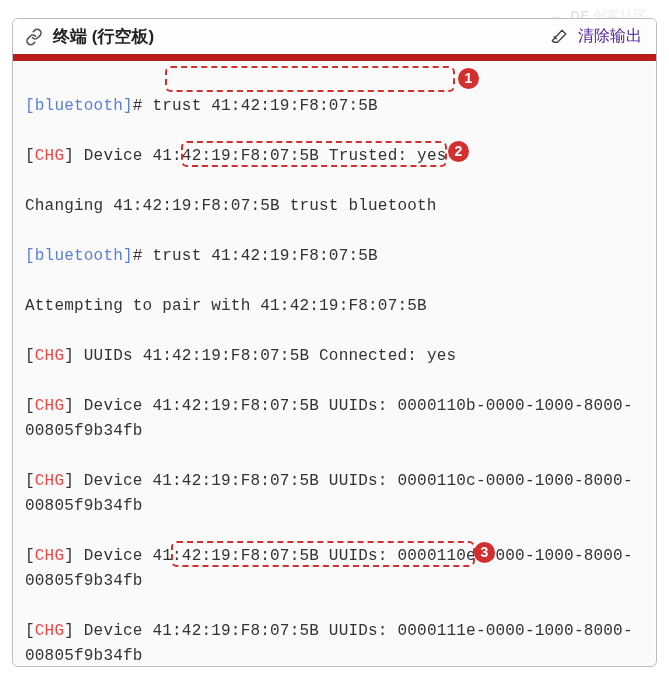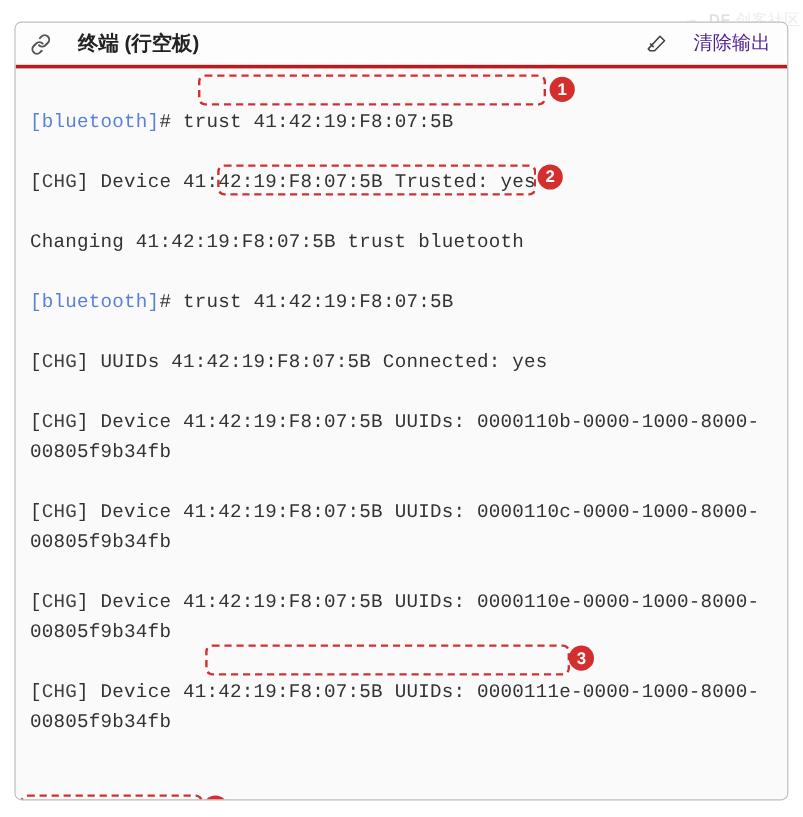--- a/index.html
+++ b/index.html
@@ -8,21 +8,21 @@
     background: #fff;
     font-family: "Helvetica Neue", Arial, sans-serif;
     width: 669px;
     height: 681px;
     overflow: hidden;
     position: relative;
   }
   .watermark {
     position: absolute;
     top: 4px;
-    right: 2px;
+    right: 22px;
     color: #e0e0e0;
     font-size: 13px;
     opacity: 0.6;
     z-index: 0;
     letter-spacing: 0.5px;
   }
   .watermark .cloud {
     font-size: 22px;
     opacity: 0.7;
     vertical-align: middle;
@@ -38,22 +38,22 @@
     border-radius: 6px;
     background: #fafafa;
     overflow: hidden;
     z-index: 1;
     box-shadow: inset 0 0 0 1px rgba(255,255,255,0.4);
   }
   .header {
     display: flex;
     align-items: center;
     padding: 6px 10px 6px 10px;
-    border-bottom: 3px solid #b91c1c;
-    gap: 20px;
+    border-bottom: 7px solid #b91c1c;
+    gap: 8px;
     background: #fdfdfd;
   }
   .icon-link {
     display: inline-flex;
     align-items: center;
     justify-content: center;
     width: 22px;
     height: 22px;
     color: #555;
   }
@@ -84,21 +84,21 @@
     padding: 8px 10px 10px 12px;
     color: #333;
     white-space: pre-wrap;
     word-wrap: break-word;
     position: relative;
     height: calc(100% - 42px);
     overflow: hidden;
   }
   .line { display: block; letter-spacing: 0.2px; }
   .blue { color: #5b81d6; }
-  .orange { color: #404040; }
+  .orange { color: #ef4444; }
 
   
   .mark {
     position: absolute;
     border: 2px dashed #d32f2f;
     border-radius: 6px;
     pointer-events: none;
   }
   .badge {
     position: absolute;
@@ -148,20 +148,21 @@
       </svg>
     </span>
     <span class="clear-btn">清除输出</span>
   </div>
 
   <div class="term">
 <span class="line"><span class="blue">[bluetooth]</span># <span>trust 41:42:19:F8:07:5B</span></span>
 <span class="line">[<span class="orange">CHG</span><span>] Device 41:42:19:F8:07:5B Trusted: yes</span></span>
 <span class="line">Changing 41:42:19:F8:07:5B trust bluetooth</span>
 <span class="line"><span class="blue">[bluetooth]</span># <span>trust 41:42:19:F8:07:5B</span></span>
+<span class="line">Attempting to pair with 41:42:19:F8:07:5B</span>
 <span class="line">[<span class="orange">CHG</span><span>] UUIDs 41:42:19:F8:07:5B Connected: yes</span></span>
 <span class="line">[<span class="orange">CHG</span><span>] Device 41:42:19:F8:07:5B UUIDs: 0000110b-0000-1000-8000-00805f9b34fb</span></span>
 <span class="line">[<span class="orange">CHG</span><span>] Device 41:42:19:F8:07:5B UUIDs: 0000110c-0000-1000-8000-00805f9b34fb</span></span>
 <span class="line">[<span class="orange">CHG</span><span>] Device 41:42:19:F8:07:5B UUIDs: 0000110e-0000-1000-8000-00805f9b34fb</span></span>
 <span class="line">[<span class="orange">CHG</span><span>] Device 41:42:19:F8:07:5B UUIDs: 0000111e-0000-1000-8000-00805f9b34fb</span></span>
 
 
 
 
 

